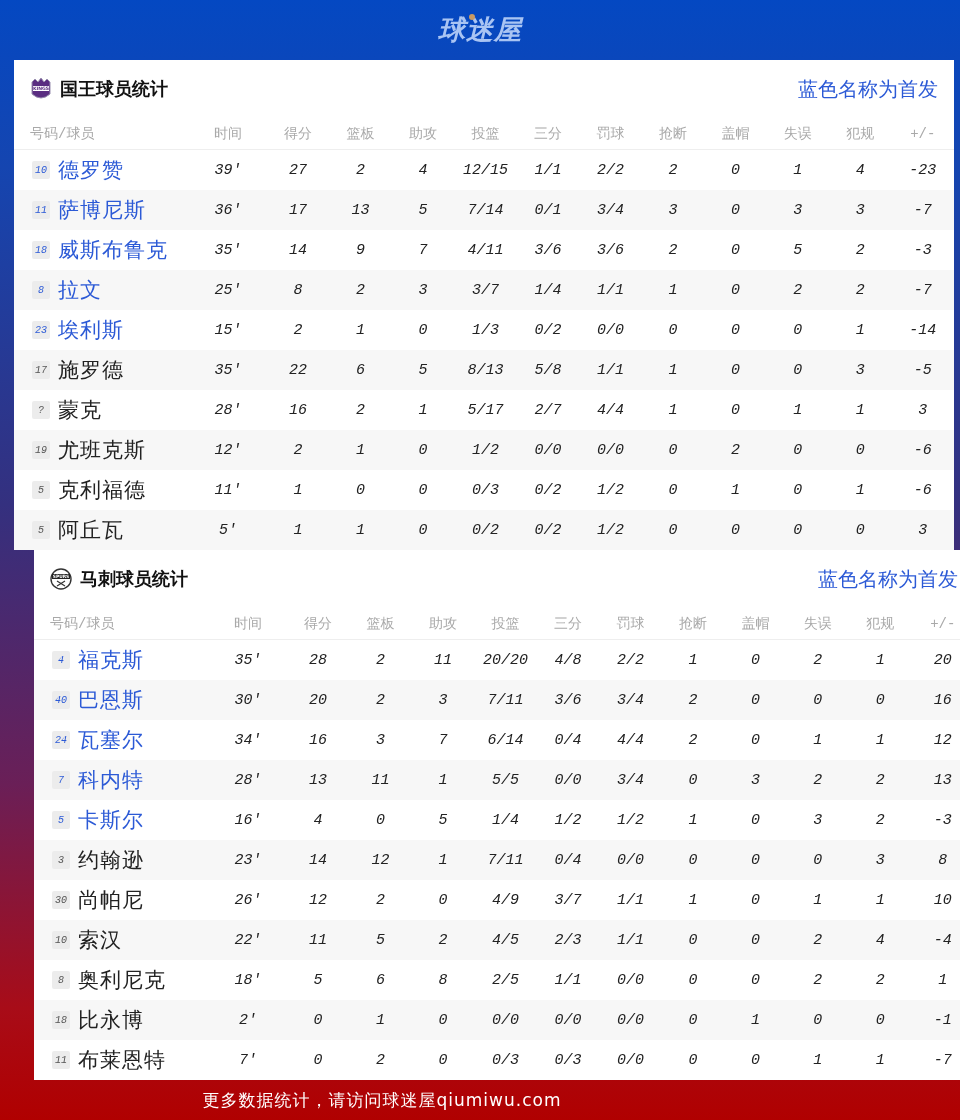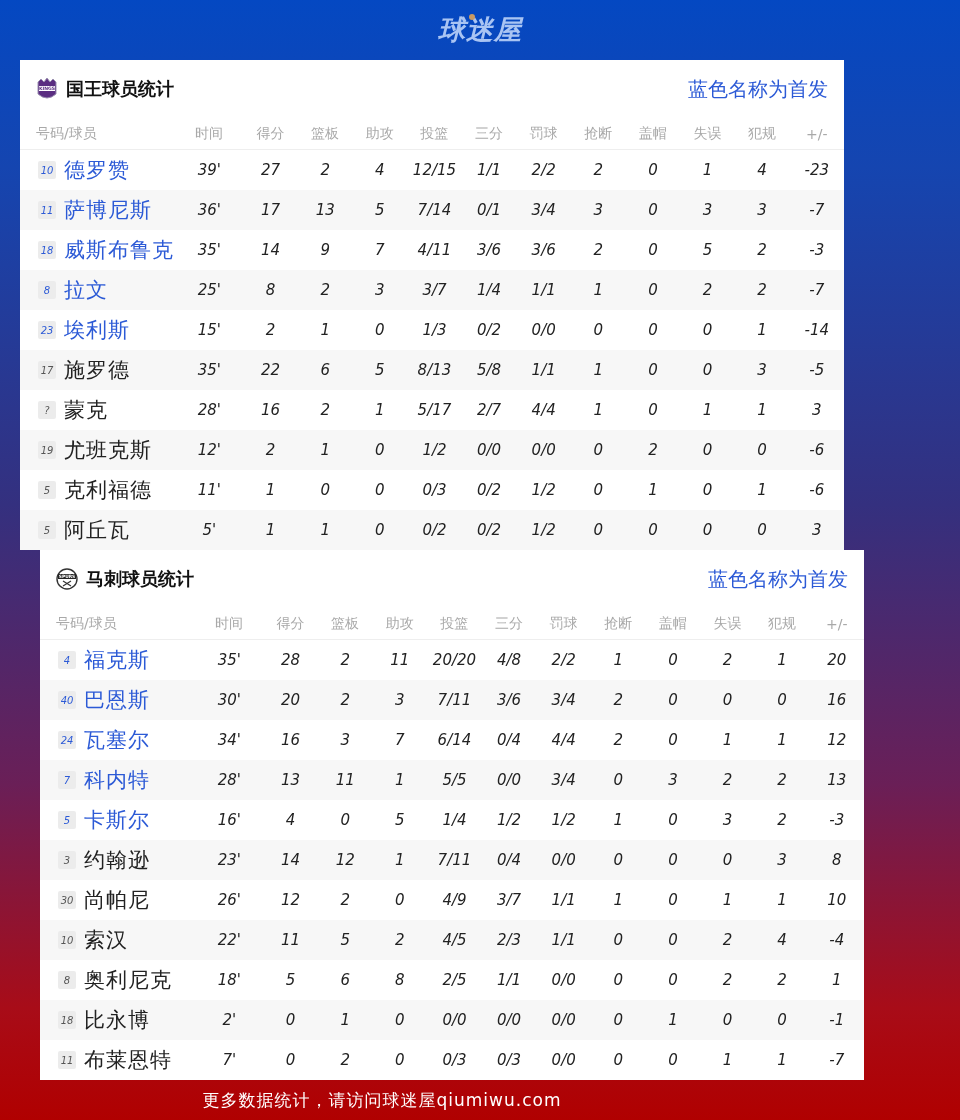--- a/index.html
+++ b/index.html
@@ -14,35 +14,35 @@
   }
   .brand {
     color: #a9c4f3; font-size: 27px; font-weight: bold; font-style: italic; letter-spacing: 1px;
     position: relative;
   }
   .brand-dot {
     position: absolute; width: 6px; height: 6px; border-radius: 50%; background: #c99a62;
     left: 31px; top: 2px;
   }
   .panel {
-    position: absolute; left: 20px; width: 824px; background: #fff;
+    position: absolute; left: 14px; width: 940px; background: #fff;
   }
   .panel.kings { top: 60px; height: 490px; }
   .panel.spurs { top: 550px; height: 530px; margin-left: 20px; }
   .section-head {
     height: 58px; display: flex; align-items: center; padding: 0 16px 0 16px;
     justify-content: space-between;
   }
   .title-wrap { display: flex; align-items: center; gap: 8px; }
   .logo {
     width: 22px; height: 24px; display: flex; align-items: center; justify-content: center;
   }
   .team-title { font-size: 18px; font-weight: bold; color: #111; }
   .starter-note { font-size: 20px; color: #2c5ad6; }
-  .table { width: 100%; }
+  .table { width: 100%; font-family: Liberation Mono, monospace; }
   .thead {
     height: 32px; display: flex; align-items: center; color: #a9a9a9; font-size: 14px;
     border-bottom: 1px solid #eee;
   }
   .row {
     height: 40px; display: flex; align-items: center; font-size: 15px; color: #222;
   }
   .row.striped { background: #f7f7f7; }
   .c-player { width: 175px; padding-left: 18px; display: flex; align-items: center; }
   .thead .c-player { padding-left: 16px; }

